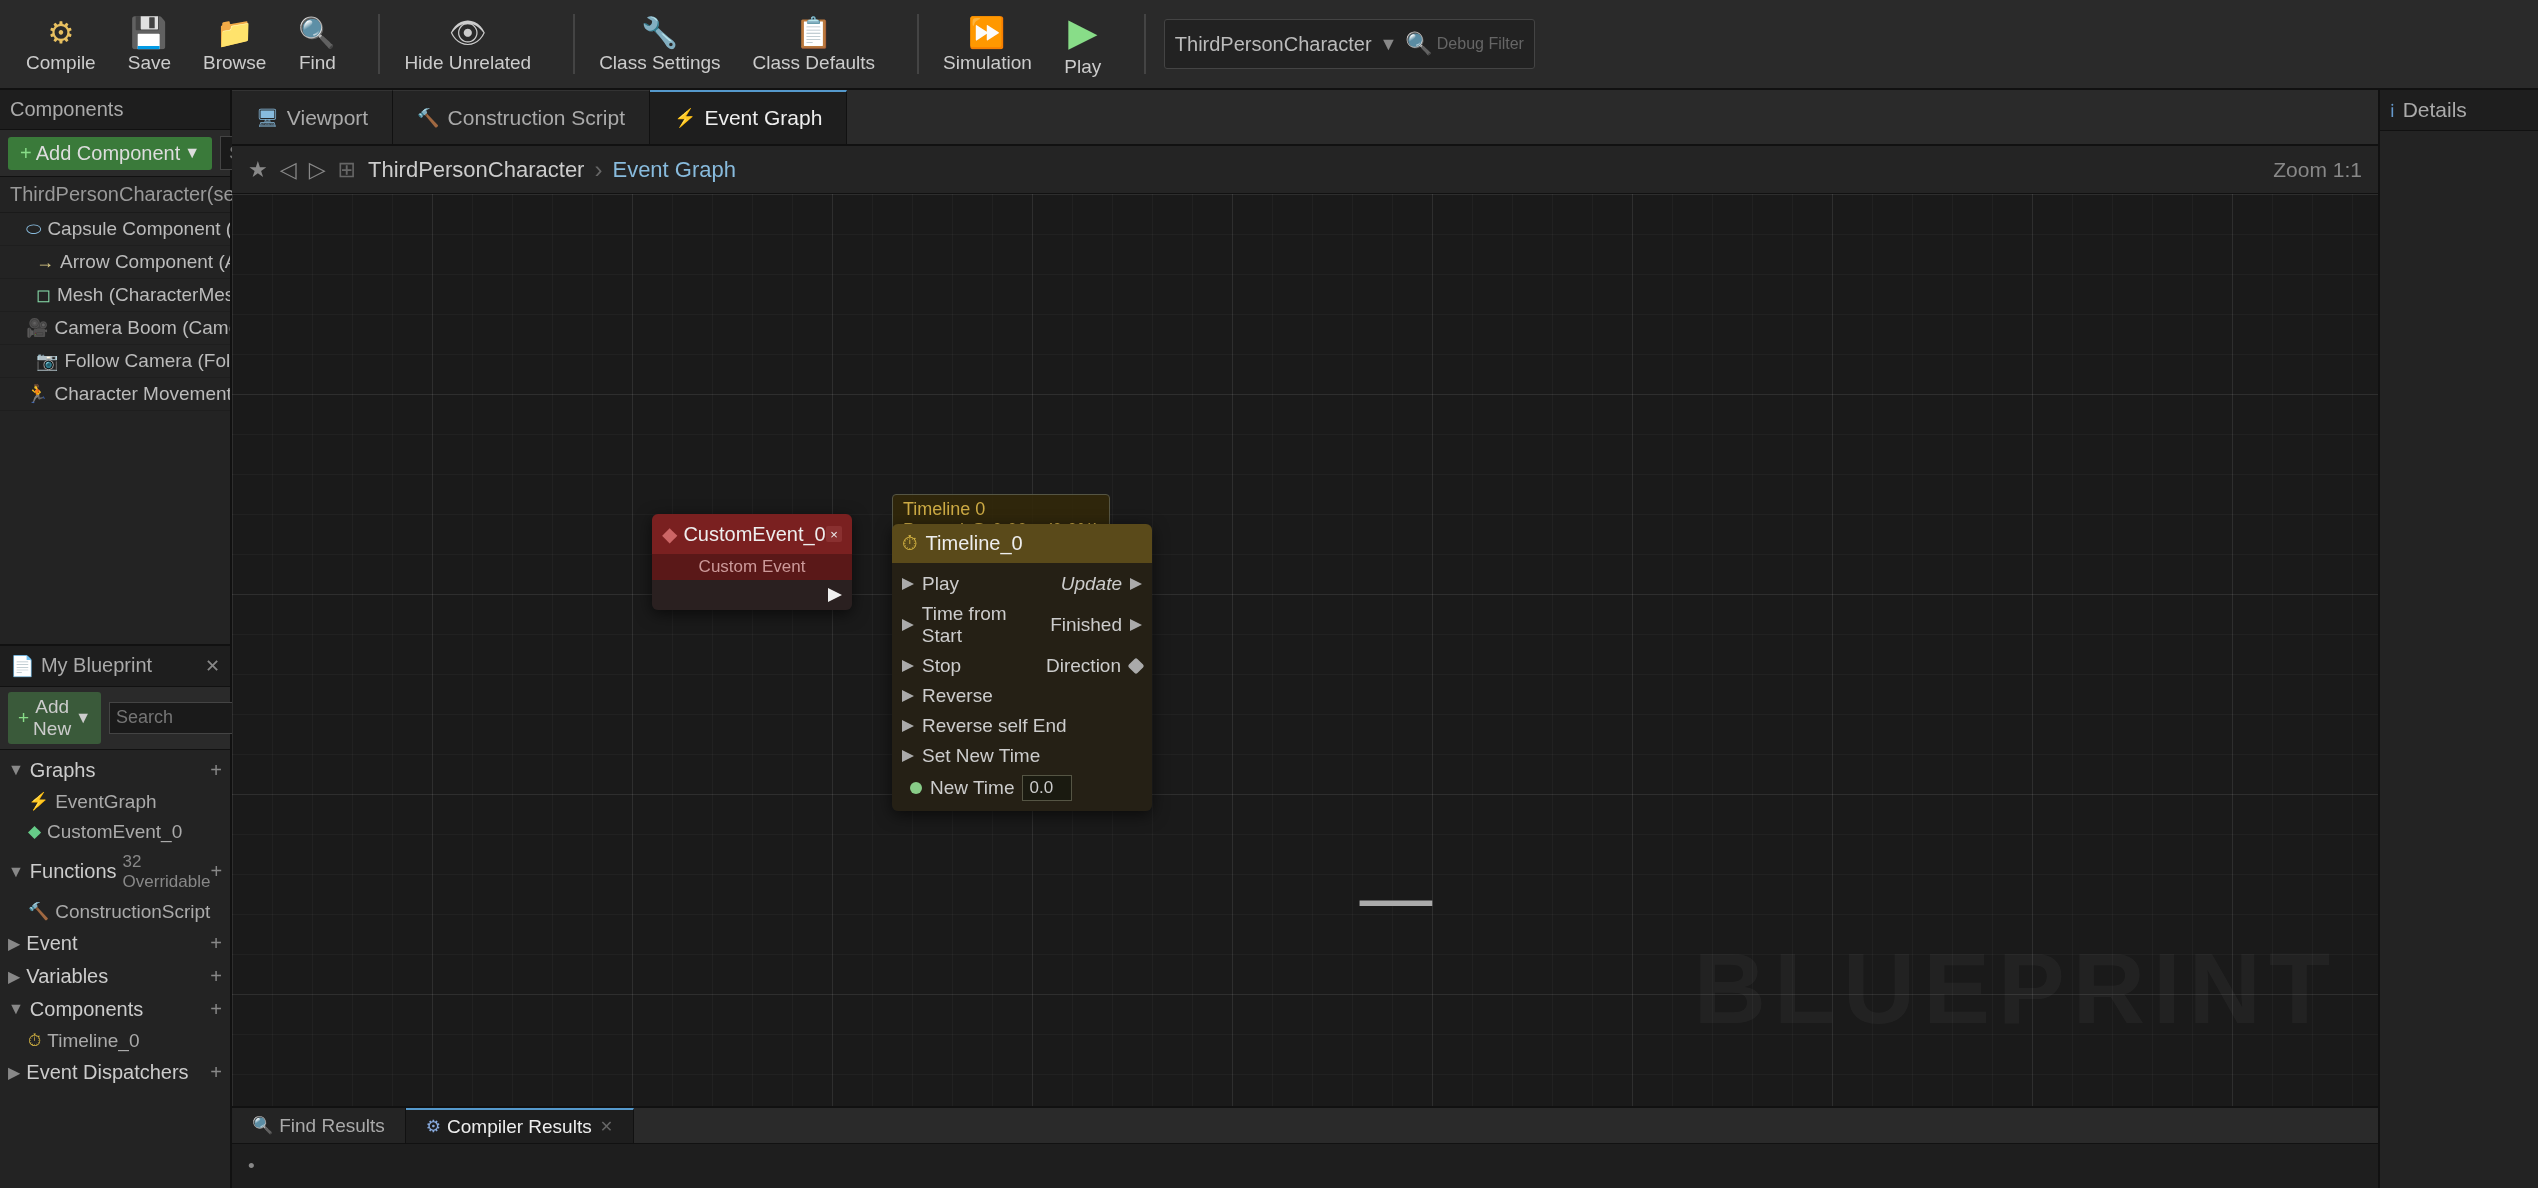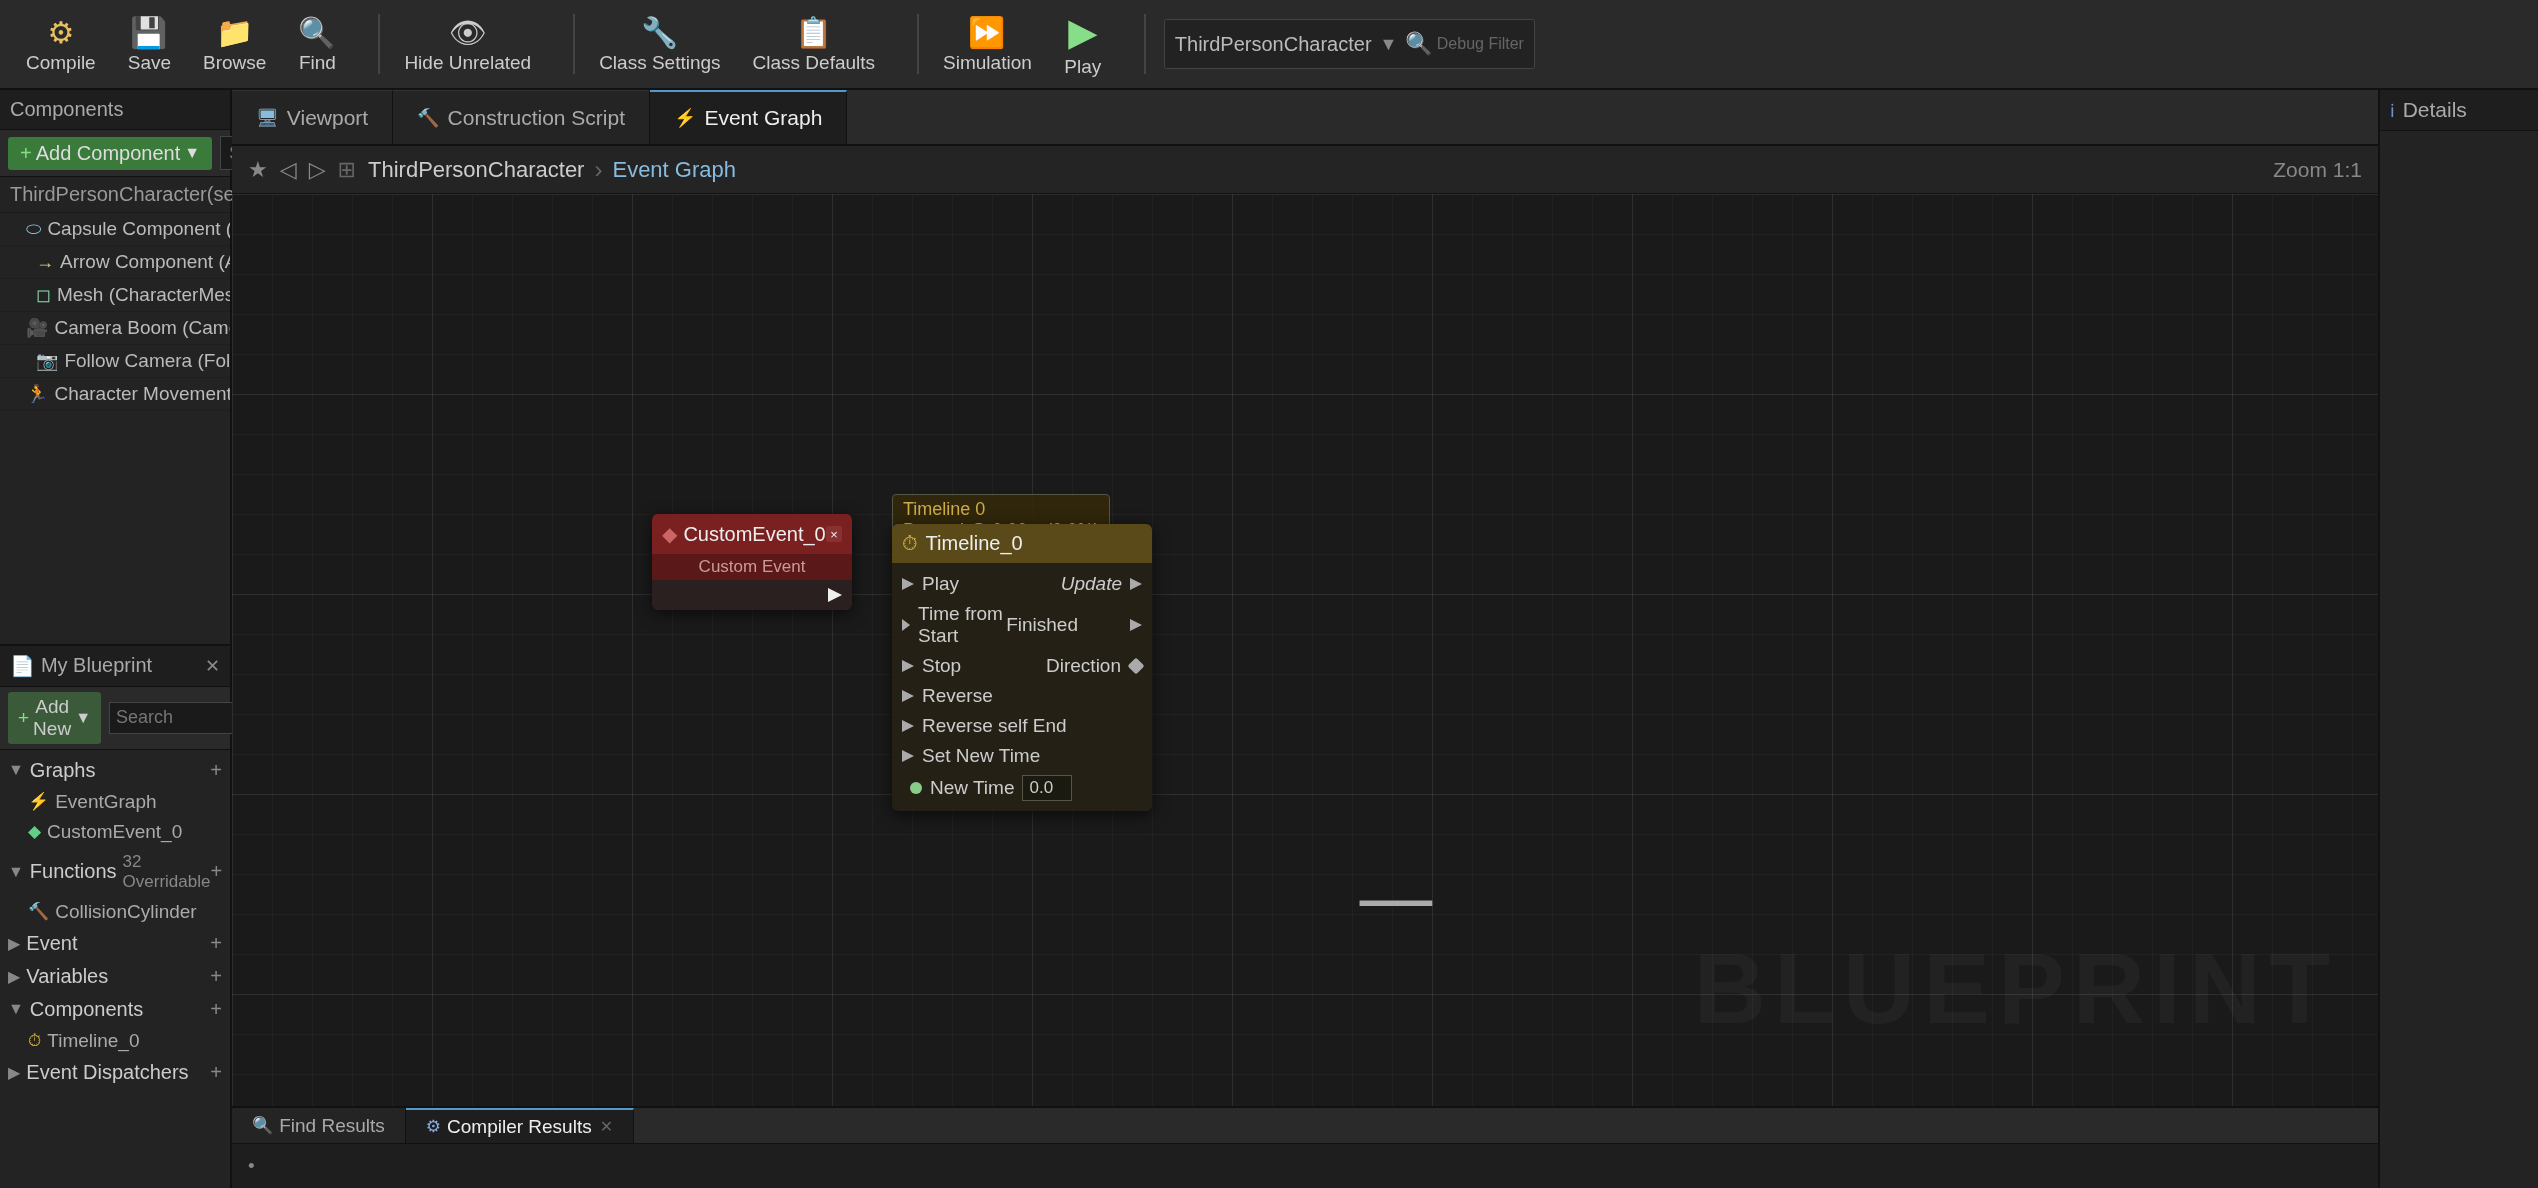--- a/index.html
+++ b/index.html
@@ -713,21 +713,21 @@
       <div class="bp-section">
         <div class="bp-section-left">
           <span class="bp-section-arrow">▼</span>
           <span>Functions</span>
           <span class="bp-overridable">32 Overridable</span>
         </div>
         <span class="bp-section-add">+</span>
       </div>
       <div class="bp-item">
         <span class="bp-item-icon bp-item-blue">🔨</span>
-        <span>CollisionCylinder</span>
+        <span>ConstructionScript</span>
       </div>
 
       <div class="bp-section">
         <div class="bp-section-left">
           <span class="bp-section-arrow">▶</span>
           <span>Event</span>
         </div>
         <span class="bp-section-add">+</span>
       </div>
 
@@ -837,21 +837,21 @@
               <span style="margin-right:8px;">Update</span>
               <div class="pin-exec-out"></div>
             </div>
           </div>
 
           <div class="timeline-row">
             <div class="timeline-row-left">
               <div class="pin-exec-in"></div>
               <span>Time from Start</span>
             </div>
-            <div style="display:flex;align-items:center;gap:44px;">
+            <div style="display:flex;align-items:center;">
               <span style="margin-right:8px;">Finished</span>
               <div class="pin-exec-out"></div>
             </div>
           </div>
 
           <div class="timeline-row">
             <div class="timeline-row-left">
               <div class="pin-exec-in"></div>
               <span>Stop</span>
             </div>

